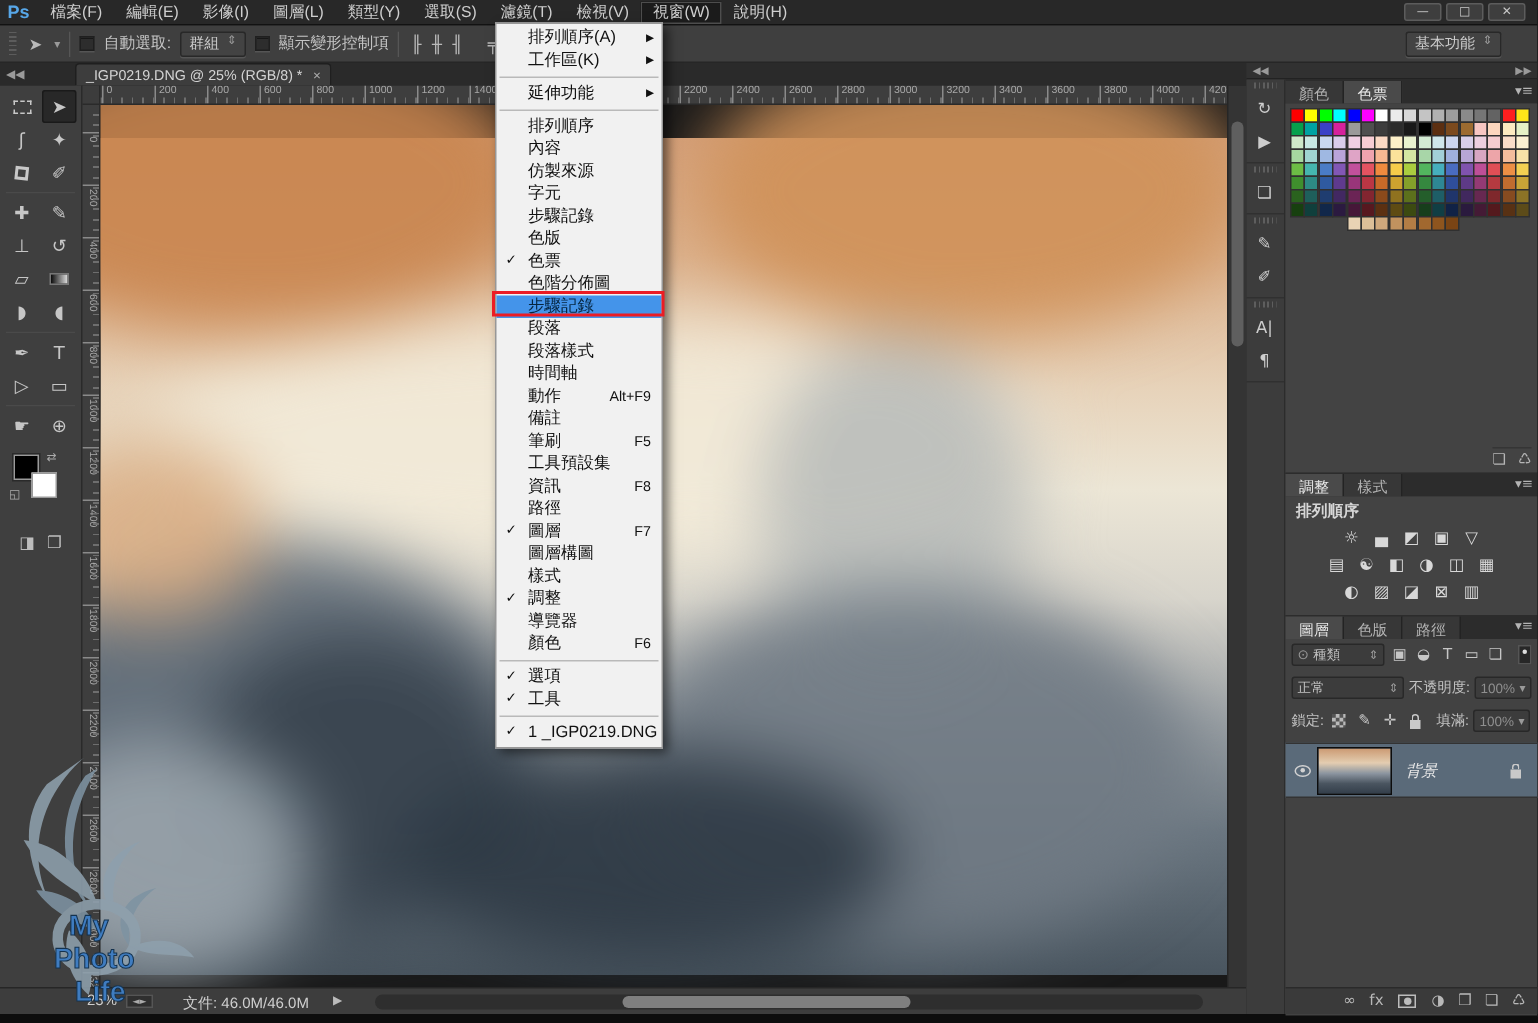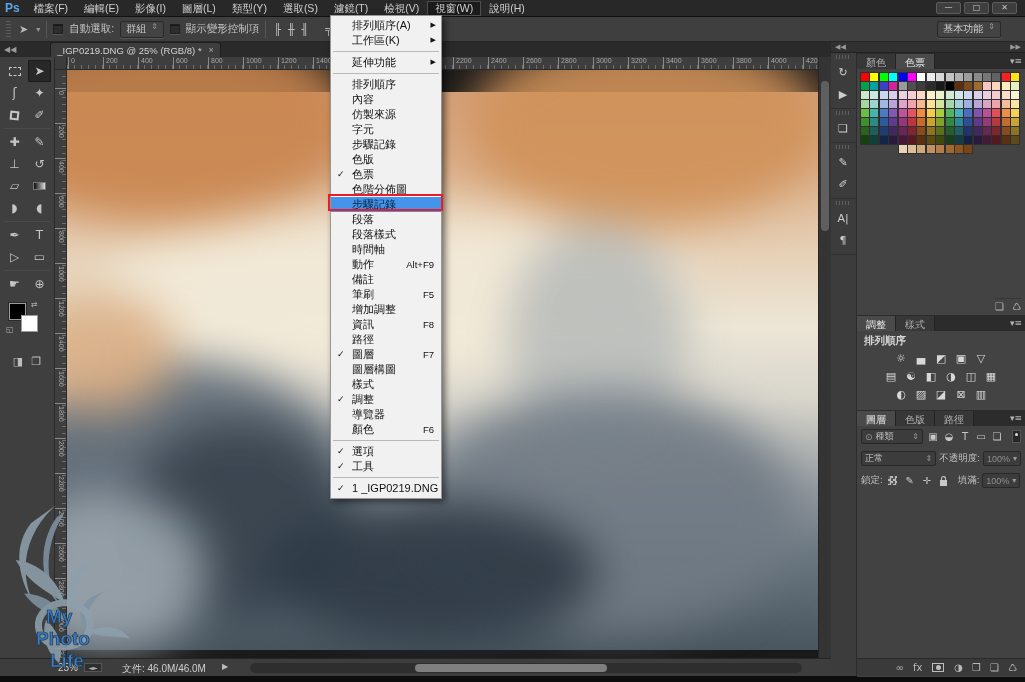--- a/index.html
+++ b/index.html
@@ -504,20 +504,30 @@
         <span class="ficon g">✛</span>
         <span class="ficon">
             <span class="lk"></span>
           </span>
         <span class="smalltext" style="margin-left:4px">填滿:</span>
         <div class="vbox">
           <span class="dim">100%</span>
             <span class="stp g">▾</span>
         </div>
       </div>
+      <div class="lrow" id="layerrow">
+        <span class="ficon">
+            <span class="eye"></span>
+          </span>
+        <div id="lthumb"></div>
+        <span id="lname">背景</span>
+        <span class="ficon" id="layerlock">
+            <span class="lk"></span>
+          </span>
+      </div>
     </div>
   </div>
   <div id="laybottom">
       <span class="g">∞</span>
       <span class="g">fx</span>
       <span class="ficon">
         <span class="maskicon"></span>
       </span>
       <span class="g">◑</span>
       <span class="g">❒</span>
@@ -540,21 +550,21 @@
     <div class="mi"><span>色版</span></div>
     <div class="mi"><span>色票</span><span class="mchk g">✓</span></div>
     <div class="mi"><span>色階分佈圖</span></div>
     <div class="mi hl"><span>步驟記錄</span></div>
     <div class="mi"><span>段落</span></div>
     <div class="mi"><span>段落樣式</span></div>
     <div class="mi"><span>時間軸</span></div>
     <div class="mi"><span>動作</span><span class="msc">Alt+F9</span></div>
     <div class="mi"><span>備註</span></div>
     <div class="mi"><span>筆刷</span><span class="msc">F5</span></div>
-    <div class="mi"><span>增加調整</span></div>
+    <div class="mi"><span>工具預設集</span></div>
     <div class="mi"><span>資訊</span><span class="msc">F8</span></div>
     <div class="mi"><span>路徑</span></div>
     <div class="mi"><span>圖層</span><span class="mchk g">✓</span><span class="msc">F7</span></div>
     <div class="mi"><span>圖層構圖</span></div>
     <div class="mi"><span>樣式</span></div>
     <div class="mi"><span>調整</span><span class="mchk g">✓</span></div>
     <div class="mi"><span>導覽器</span></div>
     <div class="mi"><span>顏色</span><span class="msc">F6</span></div>
     <div class="msep"></div>
     <div class="mi"><span>選項</span><span class="mchk g">✓</span></div>

